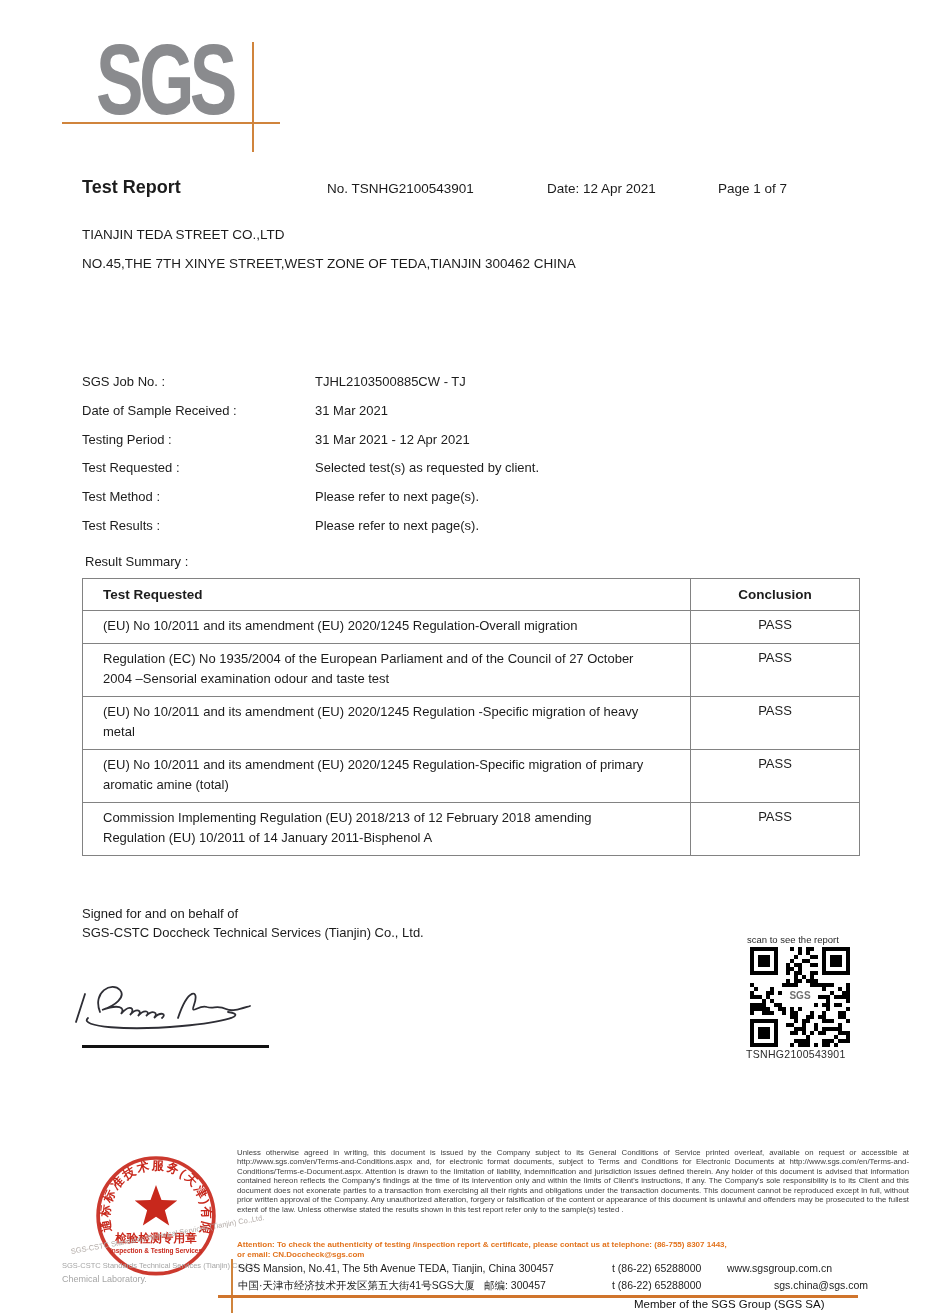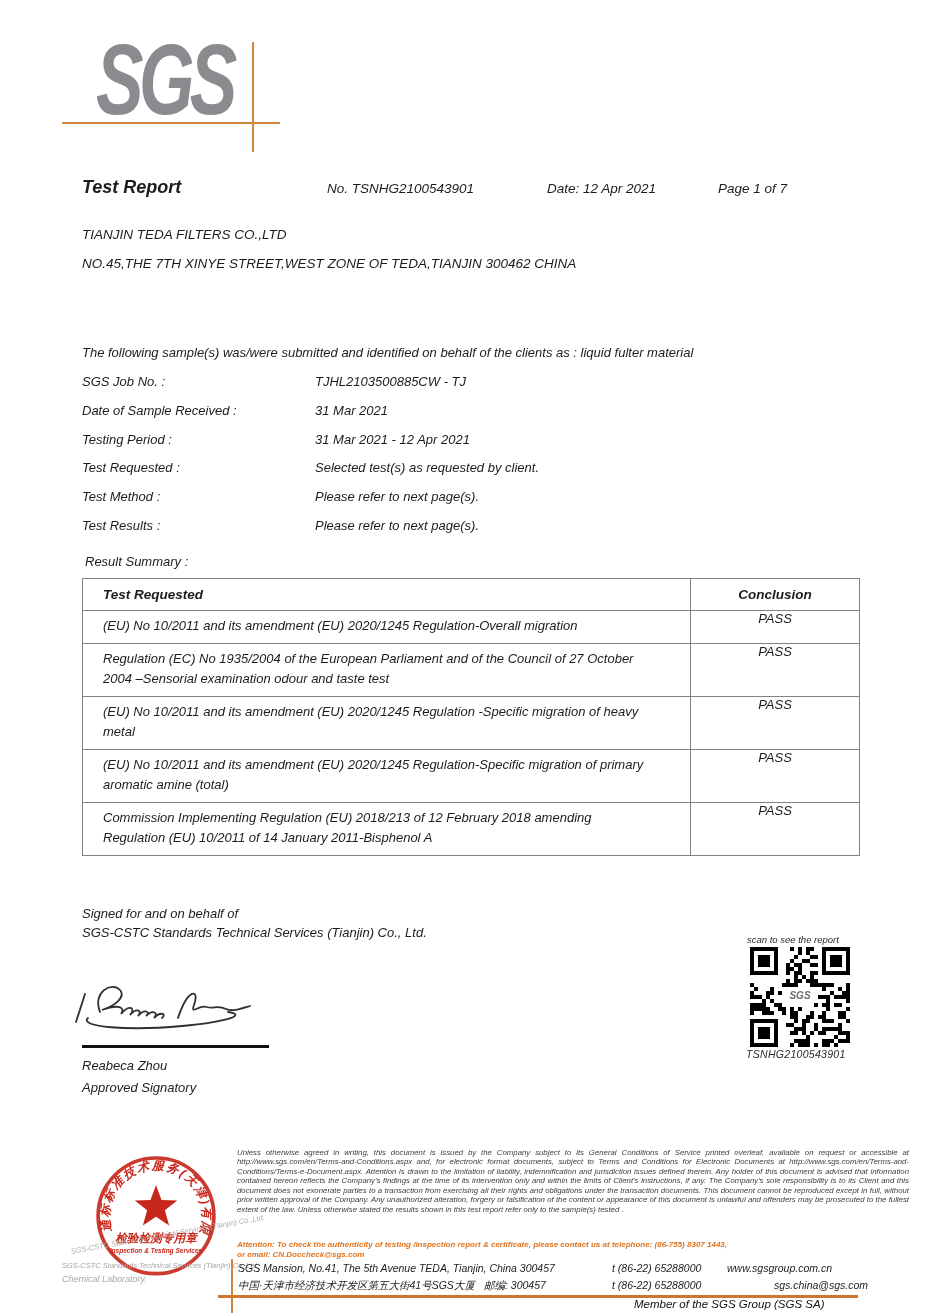--- a/index.html
+++ b/index.html
@@ -1,18 +1,18 @@
 <!DOCTYPE html>
 <html><head>
 <meta charset="utf-8">
 <style>
   html,body { margin:0; padding:0; background:#ffffff; }
   .page {
     position:relative; width:930px; height:1316px; background:#fff;
-    font-family:"Liberation Sans", sans-serif; color:#1c1c1c; overflow:hidden;font-style:italic;
+    font-family:"Liberation Sans", sans-serif; color:#1c1c1c; overflow:hidden;
   }
   .abs { position:absolute; }
 
   
   .logo-text {
     position:absolute; left:96px; top:30px; font-size:108px; font-weight:bold;
     color:#8a8b8e; letter-spacing:-7px; line-height:1;
     transform:scale(0.66,0.92); transform-origin:left top;
   }
   .xh { position:absolute; background:#d0843c; }
@@ -32,21 +32,21 @@
   .rs-heading { left:85px; top:554px; font-size:13px; }
 
   table.results {
     position:absolute; left:82px; top:578px; width:778px;
     border-collapse:collapse; font-size:13px; color:#1c1c1c;border-radius:15px;
   }
   table.results th, table.results td { border:1px solid #828282; }
   th.c-test { text-align:left; padding:8px 10px 8px 20px; font-size:13.5px; font-weight:bold; }
   th.c-conc { width:160px; text-align:center; font-size:13.5px; font-weight:bold; padding:8px 4px; }
   td.c-test { padding:5px 40px 6px 20px; line-height:20.5px; }
-  td.c-conc { text-align:center; vertical-align:top; padding-top:0; }
+  td.c-conc { text-align:center; vertical-align:top; padding-top:6px; }
 
   .signed-block { left:82px; top:905px; font-size:13px; line-height:18.5px; }
   .sig-svg { left:58px; top:968px; }
   .sig-rule { left:82px; top:1045px; width:187px; height:2.5px; background:#111; }
   .signatory { left:82px; top:1055px; font-size:13px; line-height:22px; }
 
   .qr-caption { left:747px; top:934px; font-size:9.5px; color:#2a2a2a; }
   .qr-box { left:750px; top:947px; width:100px; height:100px; }
   .qr-num { left:746px; top:1048px; font-size:10.5px; color:#2a2a2a; letter-spacing:0.3px; }
 
@@ -76,25 +76,24 @@
   <div class="logo-text">SGS</div>
   <div class="xh" style="left:62px; top:122px; width:218px; height:2px;"></div>
   <div class="xh" style="left:252px; top:42px; width:2px; height:110px;"></div>
 
   <div class="abs report-title">Test Report</div>
   <div class="abs hmeta" style="left:327px;">No. TSNHG2100543901</div>
   <div class="abs hmeta" style="left:547px;">Date: 12 Apr 2021</div>
   <div class="abs hmeta" style="left:718px;">Page 1 of 7</div>
 
   <div class="abs client-block">
-    <div>TIANJIN TEDA FILTERS CO.,LTD</div>
+    <div>TIANJIN TEDA STREET CO.,LTD</div>
     <div>NO.45,THE 7TH XINYE STREET,WEST ZONE OF TEDA,TIANJIN 300462 CHINA</div>
   </div>
 
-  <div class="abs sample-line">The following sample(s) was/were submitted and identified on behalf of the clients as : liquid fulter material</div>
 
   <div class="abs details">
     <div class="row">
       <span class="lab">SGS Job No. :</span>
       <span>TJHL2103500885CW - TJ</span>
     </div>
     <div class="row">
       <span class="lab">Date of Sample Received :</span>
       <span>31 Mar 2021</span>
     </div>
@@ -142,37 +141,33 @@
     </tr>
     <tr>
       <td class="c-test">Commission Implementing Regulation (EU) 2018/213 of 12 February 2018 amending Regulation (EU) 10/2011 of 14 January 2011-Bisphenol A</td>
       <td class="c-conc">PASS</td>
     </tr>
   </tbody>
     </table>
 
   <div class="abs signed-block">
     <div>Signed for and on behalf of</div>
-    <div>SGS-CSTC Standards Technical Services (Tianjin) Co., Ltd.</div>
+    <div>SGS-CSTC Doccheck Technical Services (Tianjin) Co., Ltd.</div>
   </div>
 
   <svg class="abs sig-svg" width="216" height="70" viewBox="0 0 216 70">
     <g fill="none" stroke="#2e2e35" stroke-width="1.8" stroke-linecap="round">
       <path d="M18 54 L27 26"></path>
       <path d="M42 44 C34 24 54 13 62 22 C68 29 57 38 44 42 C60 36 68 39 63 46 C72 35 78 41 72 47 C79 39 85 43 80 48 C87 40 93 44 88 48 C95 41 101 45 96 50 C103 43 109 46 104 50"></path>
       <path d="M120 50 C130 20 142 20 136 37 C132 48 141 36 149 39 C155 41 160 37 168 41 C174 44 182 41 192 38"></path>
       <path d="M30 50 C20 59 70 63 124 58 C168 54 190 47 170 44"></path>
     </g>
   </svg>
 
   <div class="abs sig-rule"></div>
-  <div class="abs signatory">
-    <div>Reabeca Zhou</div>
-    <div>Approved Signatory</div>
-  </div>
 
   <div class="abs qr-caption">scan to see the report</div>
   <div class="abs qr-box"><svg width="100" height="100" viewBox="0 0 100 100" fill="#000">
         <rect x="40" y="0" width="4" height="4"></rect>
         <rect x="48" y="0" width="4" height="4"></rect>
         <rect x="56" y="0" width="4" height="4"></rect>
         <rect x="60" y="0" width="4" height="4"></rect>
         <rect x="48" y="4" width="4" height="4"></rect>
         <rect x="56" y="4" width="4" height="4"></rect>
         <rect x="44" y="8" width="4" height="4"></rect>

